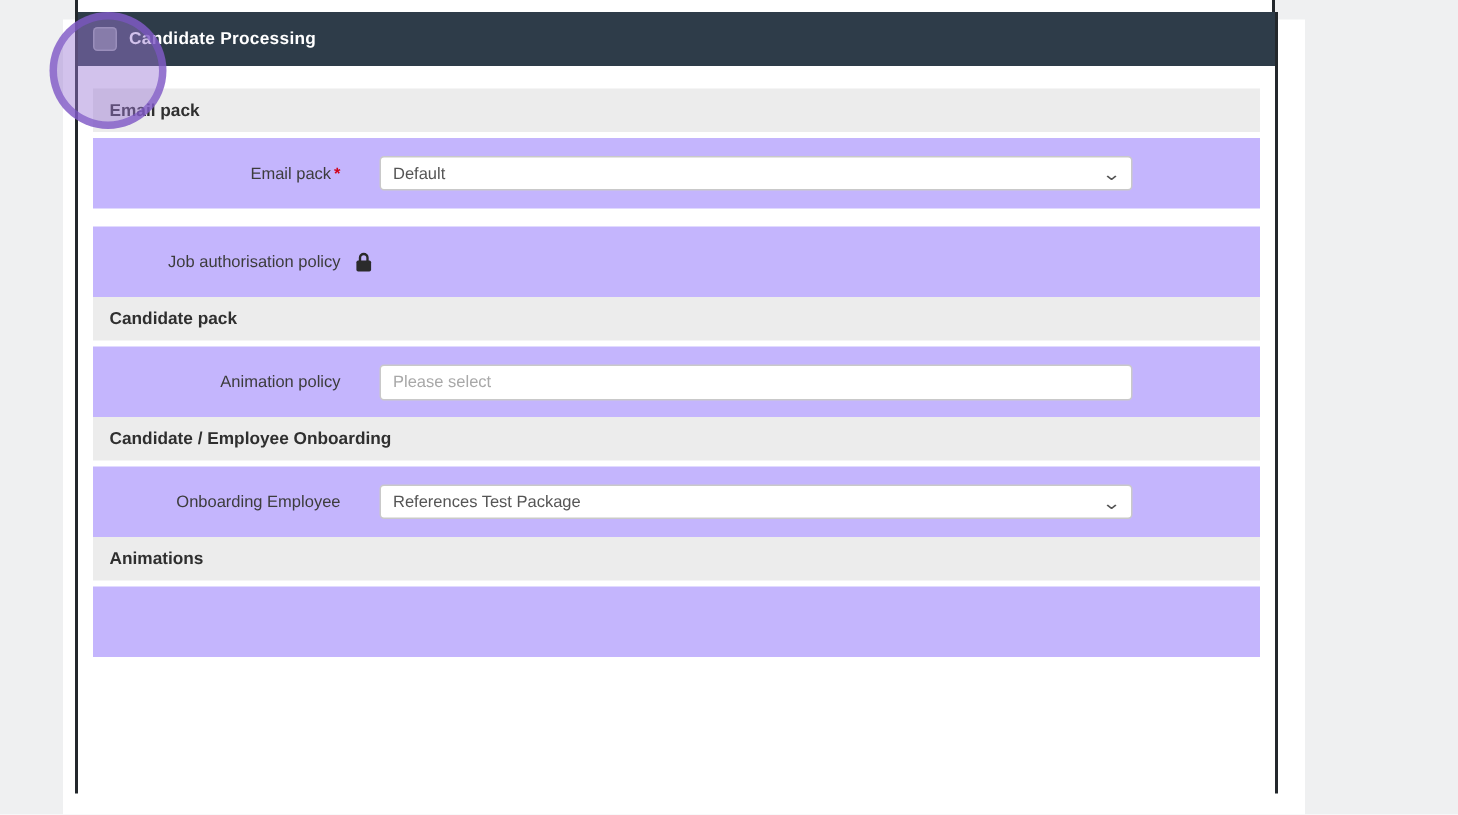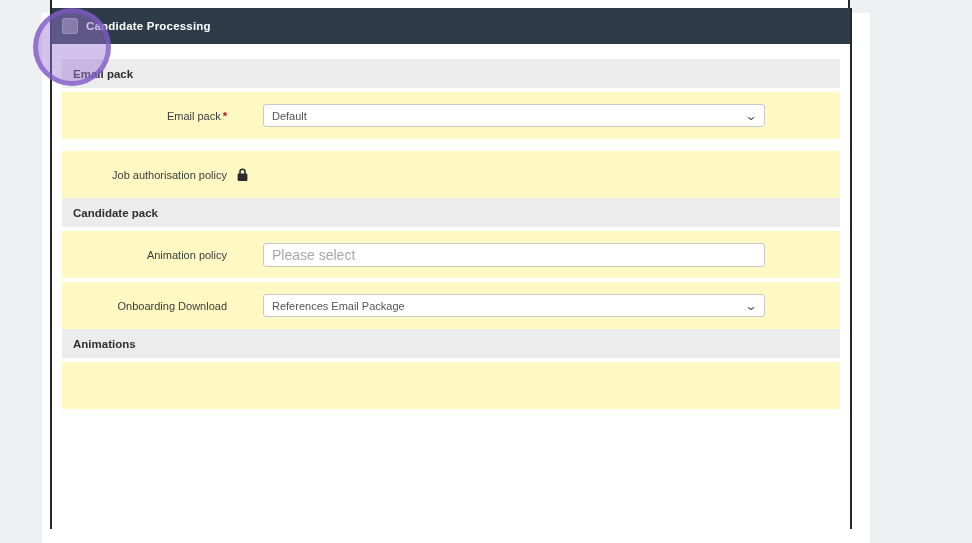--- a/index.html
+++ b/index.html
@@ -32,40 +32,40 @@
     box-shadow:inset 0 0 0 1px rgba(255,255,255,0.25);
     flex:0 0 auto;cursor:pointer;
   }
   .panel-title{color:#ffffff;font-weight:bold;font-size:11.5px;letter-spacing:.2px;}
   .panel-body{padding:15px 10px 0 10px;}
   .section-bar{
     height:29px;background:#ececec;display:flex;align-items:center;
     padding-left:11px;font-weight:bold;font-size:11.5px;color:#2f2f2f;
   }
   .row-block{
-    height:47px;background:#fef9c3;display:flex;align-items:center;
+    height:47px;background:#c4b5fd;display:flex;align-items:center;
     margin-top:4px;
   }
   .row-block.gap-above{margin-top:12px;align-items:center;}
   .section-bar.gap-above{}
   .field-label{
     width:165px;text-align:right;font-size:11px;color:#3c3c3c;
     flex:0 0 auto;
   }
   .req{color:#d0021b;font-weight:bold;margin-left:2px;font-size:11px;vertical-align:top;}
-  .control{margin-left:36px;display:flex;align-items:flex-end;}
+  .control{margin-left:26px;display:flex;align-items:flex-end;}
   .select-box{
     width:484px;height:21px;background:#fff;border:1px solid #c9c9c9;border-radius:3px;
     display:flex;align-items:center;justify-content:space-between;
     padding:0 8px;font-size:11px;color:#555;cursor:pointer;
   }
   .chevron{color:#555;font-size:12px;line-height:10px;transform:scaleX(1.3);}
   .text-input{
     width:484px;height:22px;background:#fff;border:1px solid #c9c9c9;border-radius:3px;
-    padding:0 8px;font-size:14px;color:#555;outline:none;
+    padding:0 8px;font-size:11px;color:#555;outline:none;
   }
   .text-input::placeholder{color:#a8a8a8;}
   .lock-wrap{margin-left:9px;display:flex;align-items:center;}
   .checkbox{
     width:11px;height:11px;background:#fff;border:1px solid #8f9499;border-radius:2px;
     display:inline-block;flex:0 0 auto;cursor:pointer;
   }
   .checkbox-label{font-size:11px;color:#333;margin-left:7px;}
   .click-highlight{
     position:absolute;left:33px;top:8px;width:78px;height:78px;border-radius:50%;
@@ -115,25 +115,28 @@
     <div class="section-bar gap-above">
       <span>Candidate pack</span>
     </div>
     <div class="row-block">
       <div class="field-label">Animation policy</div>
       <div class="control">
         <input class="text-input" type="text" placeholder="Please select" style="">
       </div>
     </div>
 
+    <div class="section-bar gap-above">
+      <span>Candidate / Employee Onboarding</span>
+    </div>
     <div class="row-block">
-      <div class="field-label">Onboarding Download</div>
+      <div class="field-label">Onboarding Employee</div>
       <div class="control">
         <div class="select-box">
-          <span>References Email Package</span>
+          <span>References Test Package</span>
           <span class="chevron">⌄</span>
         </div>
       </div>
     </div>
 
     <div class="section-bar gap-above">
       <span>Animations</span>
     </div>
 
     <div class="row-block"></div>

